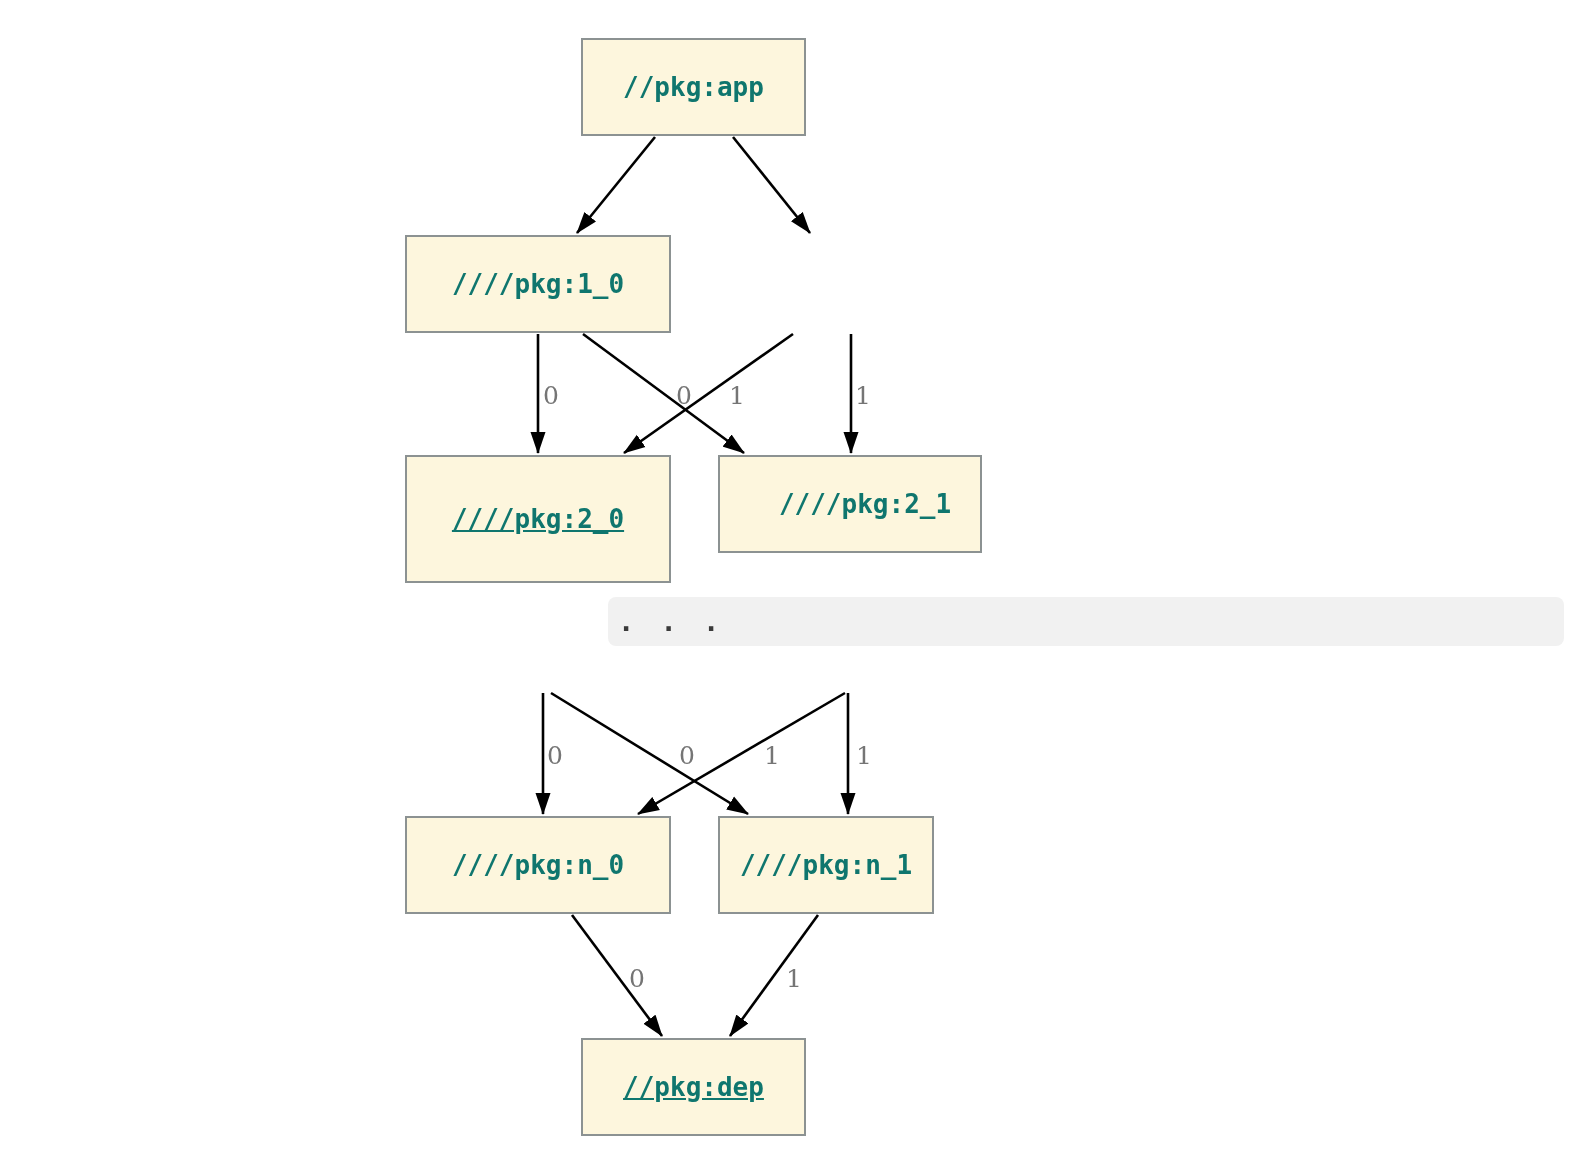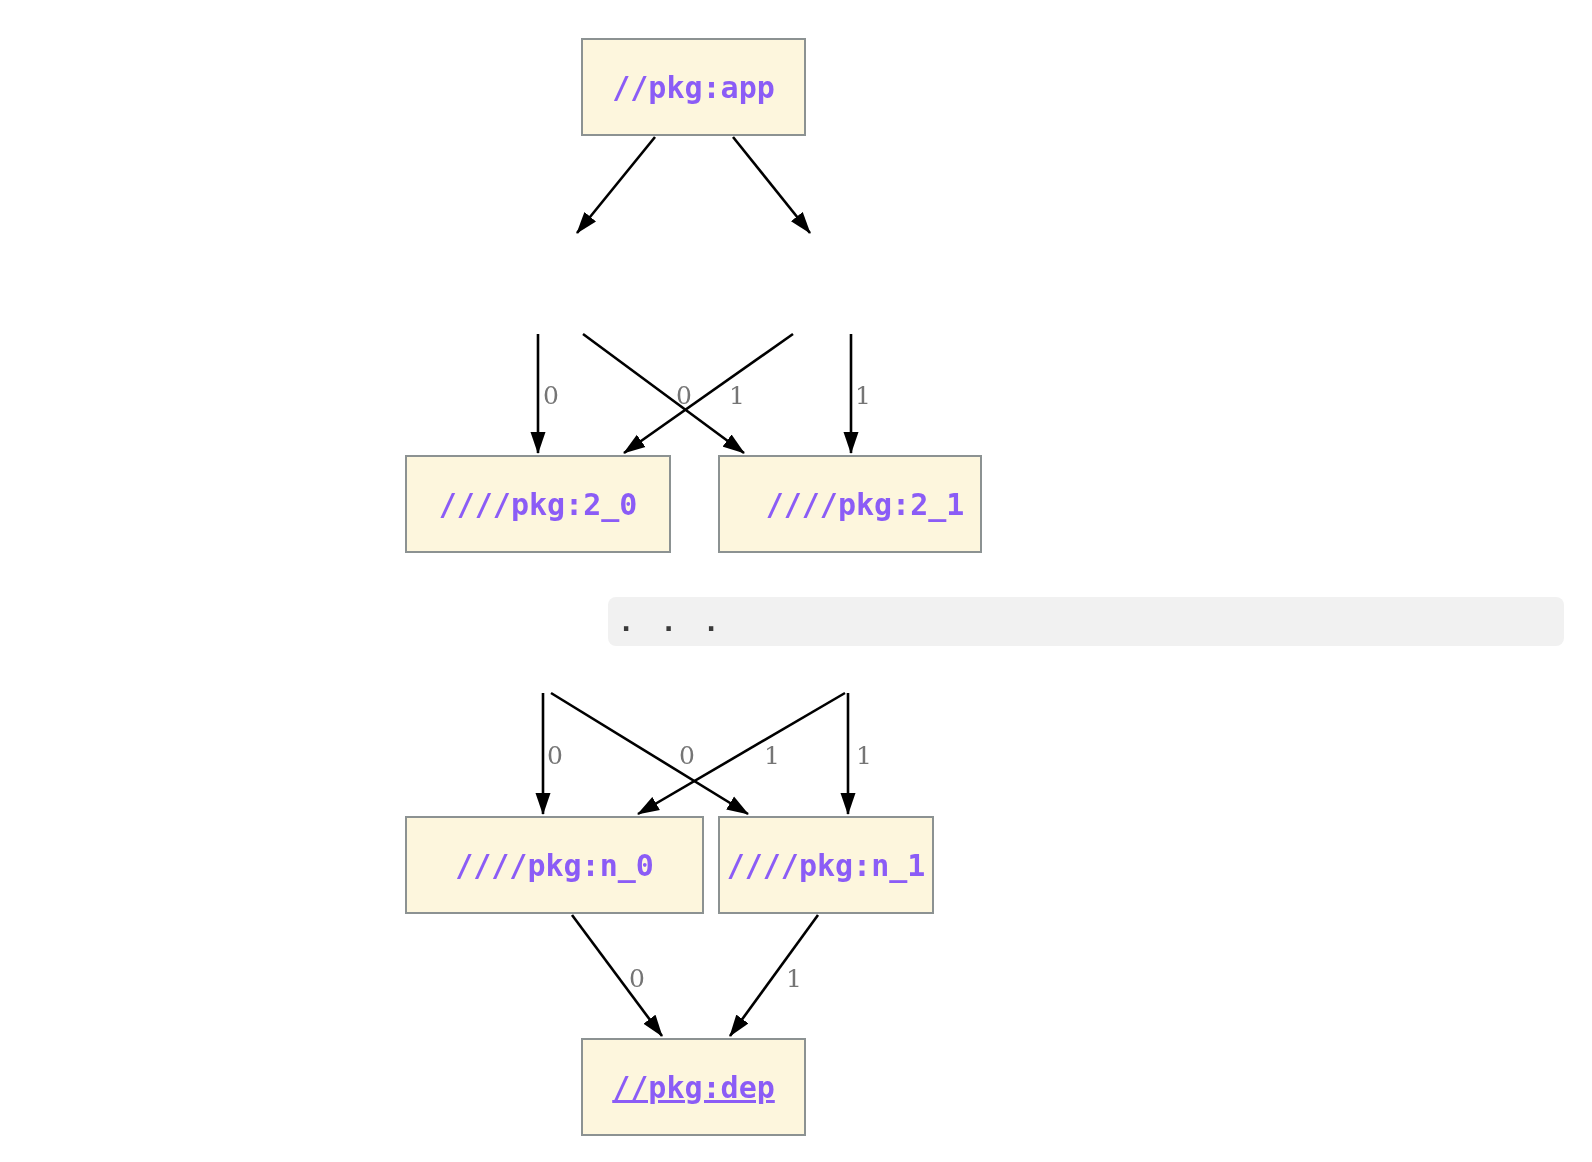--- a/index.html
+++ b/index.html
@@ -17,31 +17,31 @@
     width: 1592px; height: 1162px;
   }
   .node {
     position: absolute;
     box-sizing: border-box;
     background: var(--node-fill, #fdf6dd);
     border: 2px solid var(--node-border, #8c9292);
     display: flex;
     align-items: center;
     justify-content: center;
-    font-size: 30px;
+    font-size: 26px;
     font-weight: bold;
-    color: #8b5cf6;
+    color: #0f766e;
     white-space: pre;
   }
   #node-app  { left: 581px; top: 38px;   width: 225px; height: 98px; }
   #node-1-0  { left: 405px; top: 235px;  width: 266px; height: 98px; }
   #node-1-1  { left: 718px; top: 235px;  width: 264px; height: 98px; }
-  #node-2-0  { left: 405px; top: 455px;  width: 266px; height: 98px; }
+  #node-2-0  { left: 405px; top: 455px;  width: 266px; height: 128px; text-decoration: underline; }
   #node-2-1  { left: 718px; top: 455px;  width: 264px; height: 98px; padding-left: 30px; }
-  #node-n-0  { left: 405px; top: 816px;  width: 299px; height: 98px; }
+  #node-n-0  { left: 405px; top: 816px;  width: 266px; height: 98px; }
   #node-n-1  { left: 718px; top: 816px;  width: 216px; height: 98px; }
   #node-dep  { left: 581px; top: 1038px; width: 225px; height: 98px; text-decoration: underline; }
   .separator {
     position: absolute;
     left: 608px; top: 597px;
     width: 956px; height: 49px;
     box-sizing: border-box;
     background: var(--separator-bg, #f1f1f1);
     border-radius: 8px;
     display: flex;
@@ -95,20 +95,21 @@
         <path d="M848,693 L848,814" class="edge-path" marker-end="url(#arrowhead)"></path>
         <text x="864" y="764" class="edge-label">1</text>
         <path d="M572,915 L662,1036" class="edge-path" marker-end="url(#arrowhead)"></path>
         <text x="637" y="987" class="edge-label">0</text>
         <path d="M818,915 L730,1036" class="edge-path" marker-end="url(#arrowhead)"></path>
         <text x="794" y="987" class="edge-label">1</text>
       </g>
   </svg>
 
   <div class="node" id="node-app">//pkg:app</div>
+  <div class="node" id="node-1-0">////pkg:1_0</div>
   <div class="node" id="node-2-0">////pkg:2_0</div>
   <div class="node" id="node-2-1">////pkg:2_1</div>
 
   <div class="separator">.  .  .</div>
 
   <div class="node" id="node-n-0">////pkg:n_0</div>
   <div class="node" id="node-n-1">////pkg:n_1</div>
   <div class="node" id="node-dep">//pkg:dep</div>
 
 </div>

